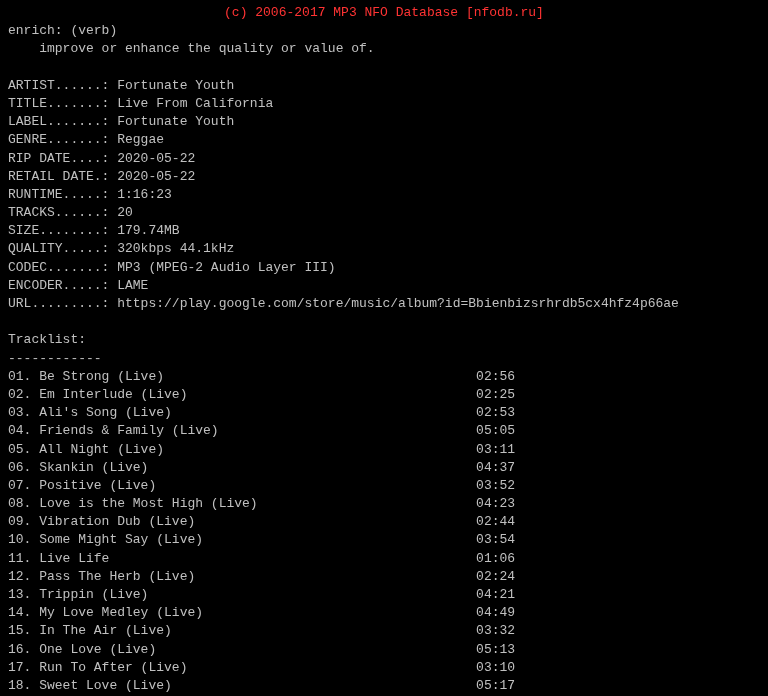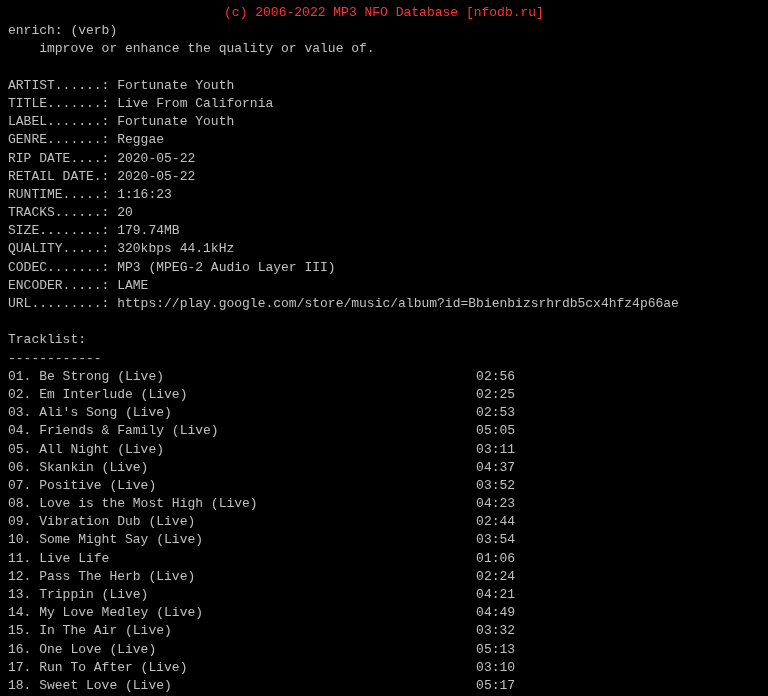--- a/index.html
+++ b/index.html
@@ -19,21 +19,21 @@
       color: #ff3333;
       text-align: center;
     }
     .content {
       white-space: pre;
     }
   </style>
 </head>
 <body>
 
-<div class="copyright">(c) 2006-2022 MP3 NFO Database [nfodb.ru]</div>
+<div class="copyright">(c) 2006-2017 MP3 NFO Database [nfodb.ru]</div>
 <div class="content">enrich: (verb)
     improve or enhance the quality or value of.
 
 ARTIST......: Fortunate Youth
 TITLE.......: Live From California
 LABEL.......: Fortunate Youth
 GENRE.......: Reggae
 RIP DATE....: 2020-05-22
 RETAIL DATE.: 2020-05-22
 RUNTIME.....: 1:16:23

